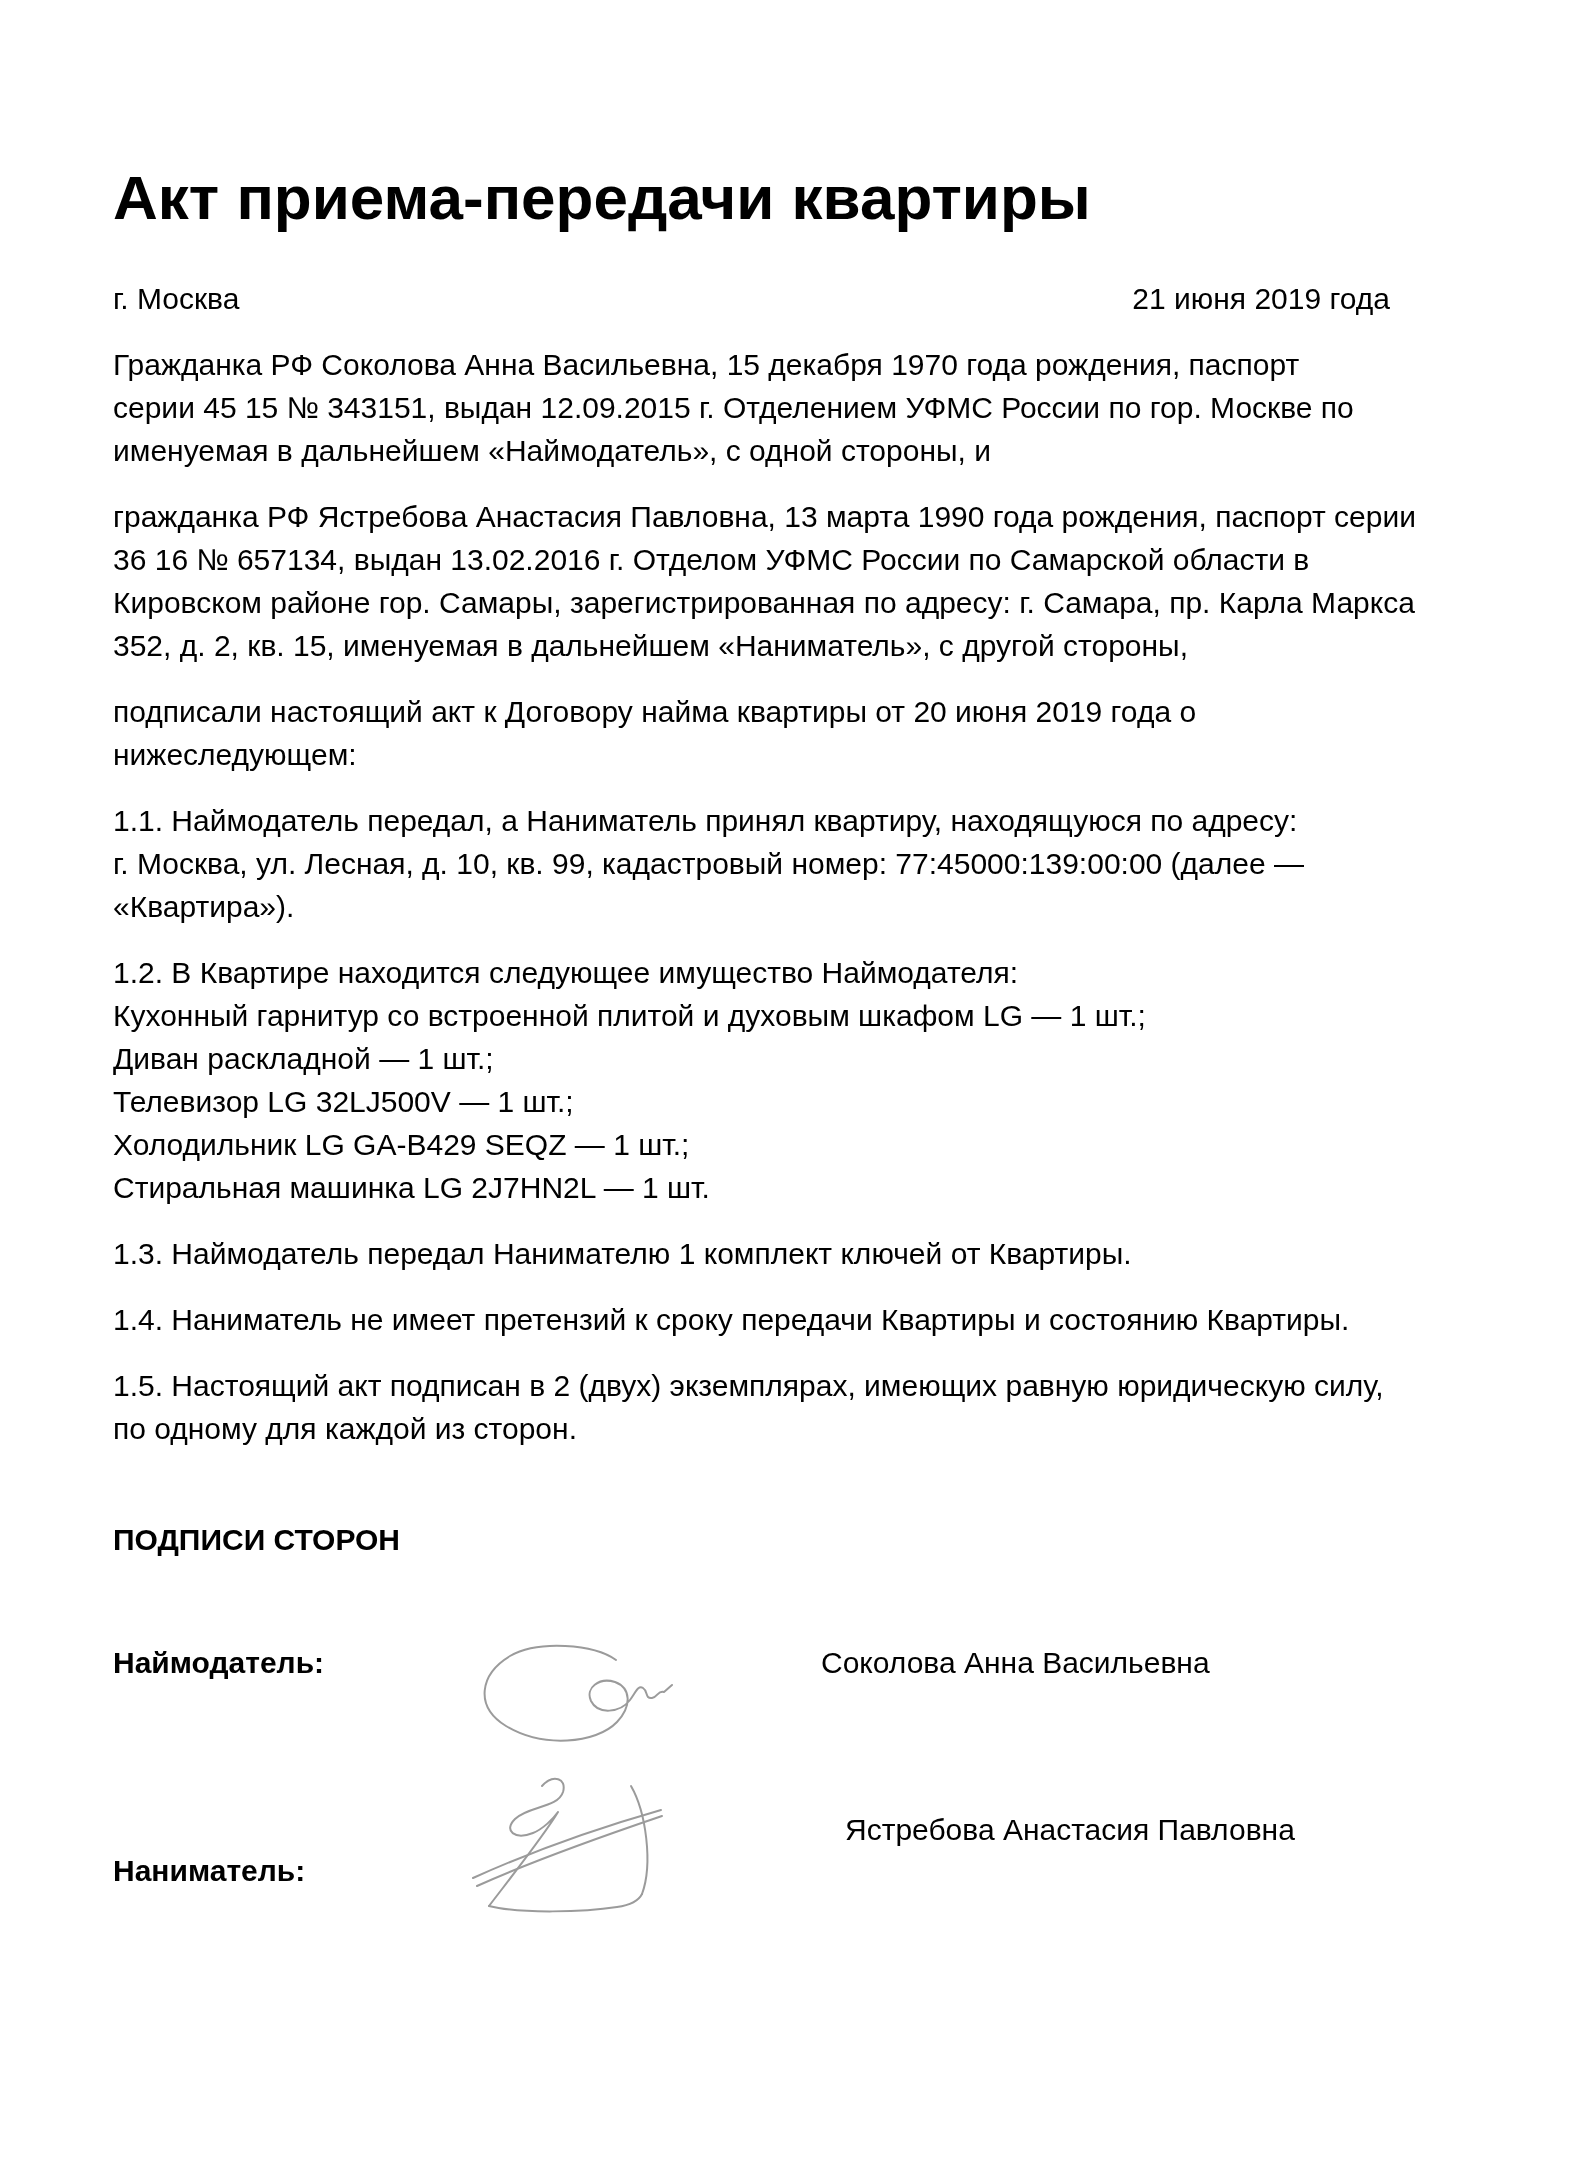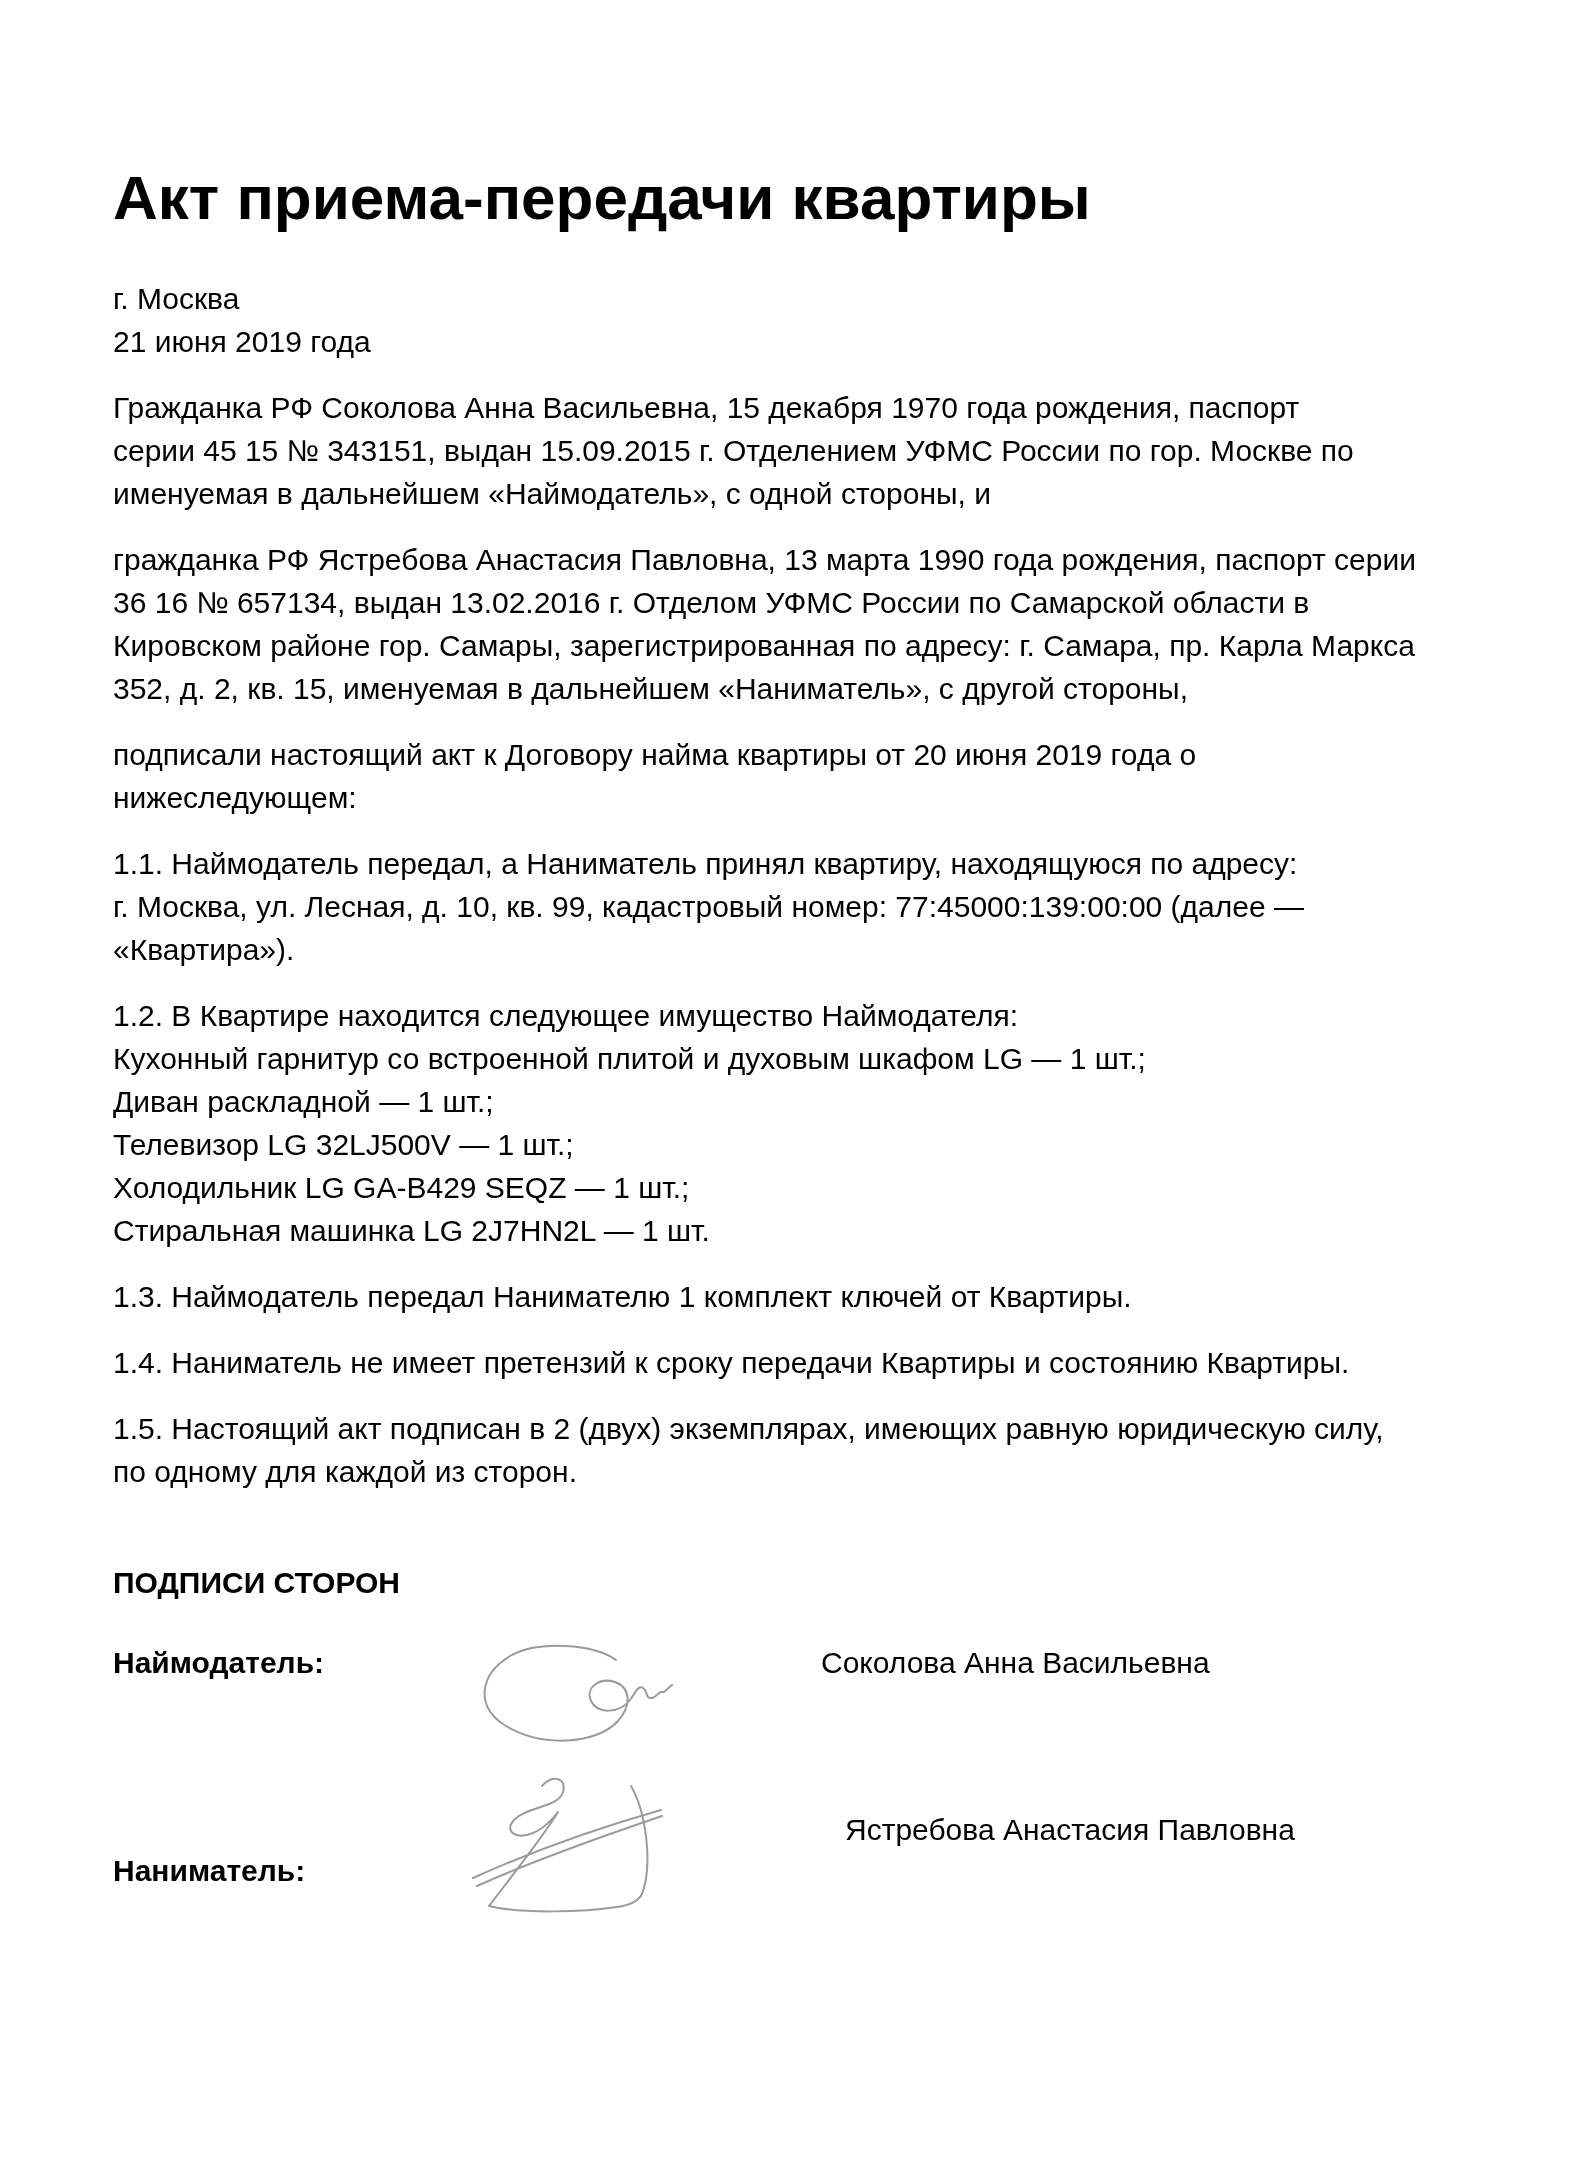--- a/index.html
+++ b/index.html
@@ -16,24 +16,23 @@
   }
   .content { padding: 165px 123px 0 113px; }
   .doc-title {
     font-size: 62px;
     line-height: 66px;
     font-weight: bold;
     margin: 0;
   }
   .meta-row {
     display: flex;
-    justify-content: flex-start;
+    justify-content: space-between;
     margin-top: 46px;
     padding-right: 57px;
-    flex-direction: column;
   }
   .para { margin-top: 23px; }
   .sign-heading { font-weight: bold; margin-top: 68px; }
   .abs { position: absolute; }
   .role-label { font-weight: bold; }
   .sig-svg { display: block; }
   .sig-svg path {
     fill: none;
     stroke: #9b9b9b;
     stroke-width: 2;
@@ -49,21 +48,21 @@
 
     <h1 class="doc-title">Акт приема-передачи квартиры</h1>
 
     <div class="meta-row">
       <span>г. Москва</span>
       <span>21 июня 2019 года</span>
     </div>
 
     <div class="para">
         <div>Гражданка РФ Соколова Анна Васильевна, 15 декабря 1970 года рождения, паспорт</div>
-        <div>серии 45 15 № 343151, выдан 15.09.2015 г. Отделением УФМС России по гор. Москве по</div>
+        <div>серии 45 15 № 343151, выдан 12.09.2015 г. Отделением УФМС России по гор. Москве по</div>
         <div>именуемая в дальнейшем «Наймодатель», с одной стороны, и</div>
       </div>
 
     <div class="para">
         <div>гражданка РФ Ястребова Анастасия Павловна, 13 марта 1990 года рождения, паспорт серии</div>
         <div>36 16 № 657134, выдан 13.02.2016 г. Отделом УФМС России по Самарской области в</div>
         <div>Кировском районе гор. Самары, зарегистрированная по адресу: г. Самара, пр. Карла Маркса</div>
         <div>352, д. 2, кв. 15, именуемая в дальнейшем «Наниматель», с другой стороны,</div>
       </div>
 

